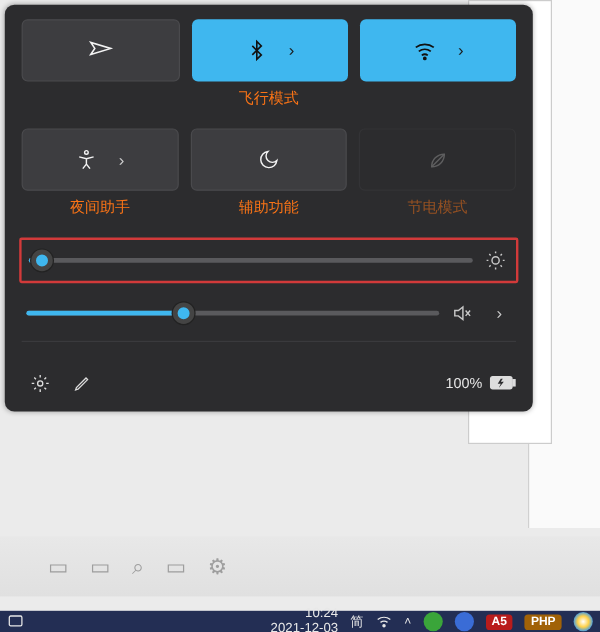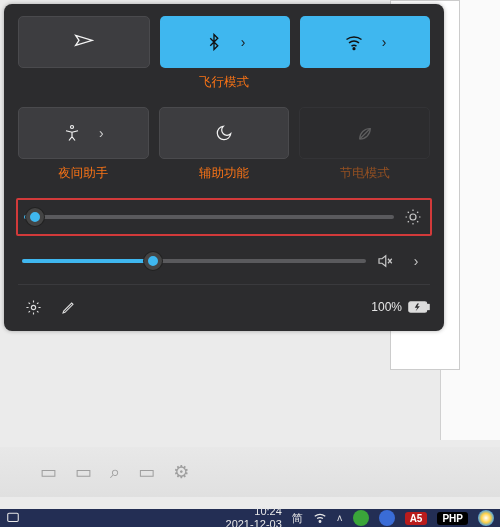--- a/index.html
+++ b/index.html
@@ -104,21 +104,21 @@
     transform: translate(-50%, -50%);
     box-shadow: 0 0 0 1px #222;
   }
   .slider-icon { width: 20px; text-align: center; color: #c8c8c8; font-size: 15px; }
   .panel-footer {
     display: flex;
     align-items: center;
     justify-content: space-between;
     margin-top: 10px;
     border-top: 1px solid #3a3a3d;
-    padding-top: 8px;
+    padding-top: 20px;
     font-size: 12px;
   }
   .panel-footer .right { display: flex; align-items: center; gap: 6px; }
   .iconbtn {
     width: 30px; height: 28px;
     display: flex; align-items: center; justify-content: center;
     border-radius: 4px;
     cursor: pointer;
   }
   
@@ -157,21 +157,21 @@
   .taskbar .flex { flex: 1; }
   .clock { text-align: right; line-height: 13px; font-size: 11px; }
   .pill {
     background: #b91c1c;
     color: #fff;
     border-radius: 3px;
     padding: 1px 5px;
     font-size: 10px;
     font-weight: bold;
   }
-  .pill.blue { background: #000000; }
+  .pill.blue { background: #a16207; }
   .dot {
     width: 16px; height: 16px; border-radius: 50%;
     display: inline-block;
   }
   svg { display: block; }
 </style>
 </head>
 <body>
 
 <div class="bg-right"></div>

